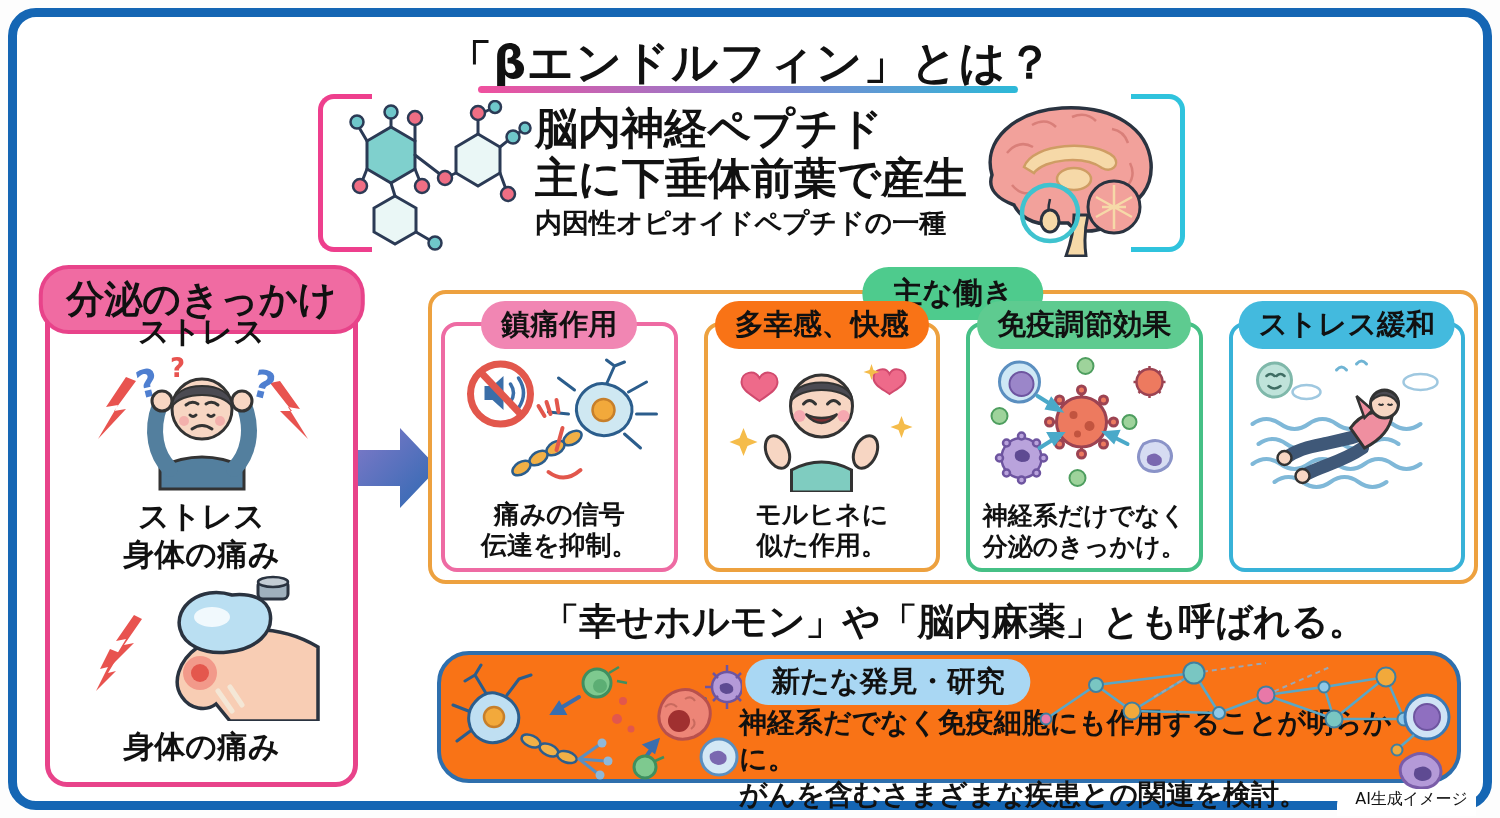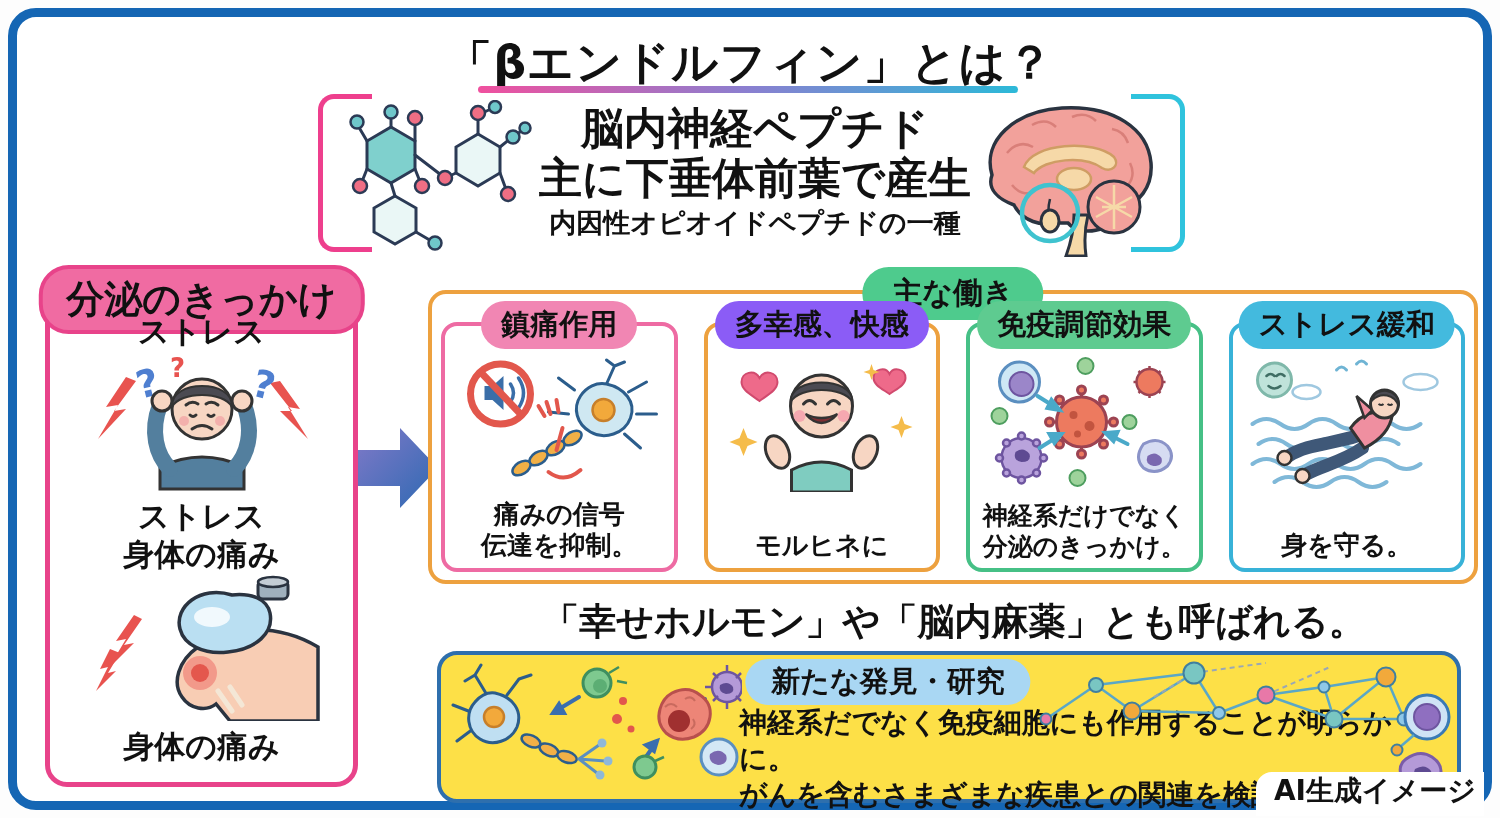--- a/index.html
+++ b/index.html
@@ -9,21 +9,21 @@
   .stage { position:relative; width:1500px; height:818px; background:#fdfdfd; }
   .frame { position:absolute; left:8px; top:8px; right:8px; bottom:8px;
     border:9px solid #1566b4; border-radius:28px; background:#ffffff; }
   .title { left:0; top:15px; width:100%; text-align:center;
     font-size:46px; font-weight:800; letter-spacing:1px;margin-top:17px; }
   .title-underline { left:478px; top:86px; width:540px; height:7px; border-radius:4px;
     background:linear-gradient(90deg,#f0509e,#8a7fd0,#2cb9d8); }
   .bracket { top:94px; width:54px; height:158px; }
   .bracket.left  { left:318px; border:5px solid #ee3f8d; border-right:none; border-radius:16px 0 0 16px; }
   .bracket.right { left:1131px; border:5px solid #2fc3dd; border-left:none; border-radius:0 16px 16px 0; }
-  .topbox-text { left:535px; top:104px; width:440px; text-align:center; }
+  .topbox-text { left:535px; top:104px; width:440px; text-align:left; }
   .topbox-text .l1, .topbox-text .l2 { font-size:43px; font-weight:800; line-height:1.16; }
   .topbox-text .l3 { font-size:27px; font-weight:800; margin-top:1px; }
 
   .badge { display:inline-block; font-weight:800; text-align:center; white-space:nowrap; }
   .trigger-box { left:45px; top:288px; width:313px; height:499px;
     border:5px solid #e8438a; border-radius:22px; background:#fff; }
   .trigger-badge { position:absolute; left:50%; top:-28px; transform:translateX(-50%);
     background:#f06ba2; border:4px solid #e8438a; border-radius:30px;
     padding:5px 24px; font-size:38px; }
   .trig-label { position:absolute; width:100%; text-align:center; font-size:31px; font-weight:800; }
@@ -37,38 +37,38 @@
   .cards { position:absolute; left:0; top:28px; width:100%; padding:0 9px;
     display:flex; gap:26px;align-items:flex-end; }
   .card { position:relative; flex:1; height:250px; background:#fff;
     border-radius:16px; border:4px solid #ccc; }
   .card-badge { position:absolute; left:50%; top:-25px; transform:translateX(-50%);
     border-radius:26px; padding:4px 20px; font-size:29px; font-weight:800; white-space:nowrap; }
   .card-art { position:absolute; left:50%; top:26px; transform:translateX(-50%); }
   .card-caption { position:absolute; left:0; bottom:6px; width:100%; text-align:center;
     font-size:26px; font-weight:800; line-height:1.22; white-space:nowrap; }
   .card.c1 { border-color:#ee6ba3; } .card.c1 .card-badge { background:#f186b3; }
-  .card.c2 { border-color:#eda13f; } .card.c2 .card-badge { background:#8b5cf6; }
+  .card.c2 { border-color:#eda13f; } .card.c2 .card-badge { background:#f97316; }
   .card.c3 { border-color:#46c086; } .card.c3 .card-badge { background:#5ecb90; }
   .card.c4 { border-color:#38b2d8; } .card.c4 .card-badge { background:#43bade; }
 
   .tagline { left:430px; top:597px; width:1048px; text-align:center;
     font-size:37px; font-weight:800; }
 
-  .research-box { left:437px; top:651px; width:1024px; height:152px;
-    background:#fde047; border:4.5px solid #2e6fad; border-radius:20px; }
+  .research-box { left:437px; top:651px; width:1024px; height:132px;
+    background:#f97316; border:4.5px solid #2e6fad; border-radius:32px; }
   .research-badge { position:absolute; left:44%; top:4px; transform:translateX(-50%);
     background:#a9d7f3; border-radius:24px; padding:3px 26px; font-size:29px; font-weight:800; white-space:nowrap; }
   .research-text { position:absolute; left:298px; top:50px; width:680px;
     font-size:28px; font-weight:800; line-height:1.28; }
   .research-art-left  { position:absolute; left:6px; top:2px; }
   .research-art-right { position:absolute; left:593px; top:2px; overflow:visible; }
 
-  .footer-note { right:16px; bottom:2px; background:#fff; padding:0 8px 6px 18px;
-    border-radius:16px 0 0 0; font-size:28px; font-weight:700; z-index:6; }
+  .footer-note { right:24px; bottom:2px; background:#fff; padding:0 8px 6px 18px;
+    border-radius:16px 0 0 0; font-size:16px; font-weight:400; z-index:6; }
 </style>
 </head>
 <body>
 
 <div class="stage">
   <div class="frame"></div>
 
   <div class="abs title">「βエンドルフィン」とは？</div>
   <div class="abs title-underline"></div>
 
@@ -234,20 +234,21 @@
           <path d="M71 50 C70 24 134 24 133 50 C124 34 80 34 71 50 Z" fill="#4b4a52" stroke="#333" stroke-width="2"></path>
           <g stroke="#333" stroke-width="3" fill="none" stroke-linecap="round">
             <path d="M84 52 q6 -7 12 0 M108 52 q6 -7 12 0"></path>
           </g>
           <path d="M86 62 Q102 80 118 62 Q102 70 86 62 Z" fill="#7e2f33" stroke="#333" stroke-width="2.5"></path>
           <circle cx="80" cy="64" r="6" fill="#f5a8b0"></circle>
             <circle cx="124" cy="64" r="6" fill="#f5a8b0"></circle>
         </svg>
         <div class="card-caption">
           <span style="display:block">モルヒネに</span>
+          <span style="display:block">似た作用。</span>
         </div>
       </div>
 
       <div class="card c3">
         <div class="card-badge">免疫調節効果</div>
         <svg class="card-art" width="205" height="140" viewBox="0 0 205 140">
           <g stroke="#9c4352" stroke-width="3">
             <g>
               <line x1="100" y1="38" x2="100" y2="102"></line>
                 <line x1="68" y1="70" x2="132" y2="70"></line>
@@ -341,21 +342,20 @@
           <circle cx="58" cy="124" r="7" fill="#f7d6c3" stroke="#333" stroke-width="2.5"></circle>
           <path d="M148 62 C 132 56 116 62 106 76 L 120 96 C 136 88 146 76 148 62 Z" fill="#ef8fa0" stroke="#333" stroke-width="3"></path>
           <path d="M128 58 L112 44 L120 66 Z" fill="#ef8fa0" stroke="#333" stroke-width="2.5"></path>
           <circle cx="140" cy="52" r="14" fill="#f7d6c3" stroke="#333" stroke-width="3"></circle>
           <path d="M128 48 C130 34 156 36 154 54 C150 42 136 40 128 48 Z" fill="#4b4a52" stroke="#333" stroke-width="2"></path>
           <g stroke="#333" stroke-width="2" fill="none">
               <path d="M134 52 q3 2 5 0 M143 52 q3 2 5 0"></path>
             </g>
         </svg>
         <div class="card-caption">
-          <span style="display:block">身を守る。</span>
         </div>
       </div>
 
     </div>
   </div>
 
   <div class="abs tagline">「幸せホルモン」や「脳内麻薬」とも呼ばれる。</div>
 
   <div class="abs research-box">
     <div class="badge research-badge">新たな発見・研究</div>

